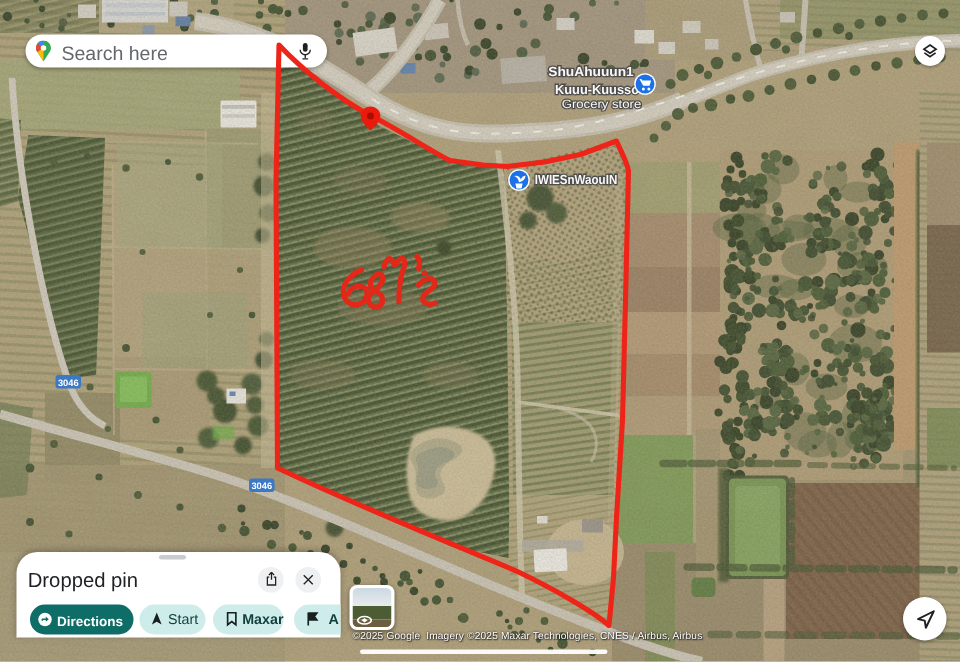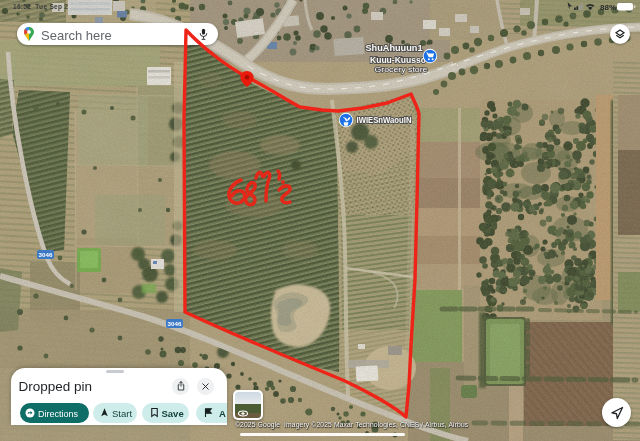--- a/index.html
+++ b/index.html
@@ -1026,37 +1026,20 @@
 </g>
 
 <g>
         <circle cx="346" cy="120" r="7.2" fill="#fff"></circle>
         <circle cx="346" cy="120" r="6.3" fill="#1c71e8"></circle>
 <path d="M346,121.5 q-0.4,-3 -3.2,-4.2 q3.4,-0.6 4.4,2.4 q0.8,-2.6 3.2,-2.6 q-0.4,3.2 -3.6,4.2z" fill="#fff"></path>
 <path d="M343.6,122.3 h4.8 l-0.7,3.4 h-3.4 z" fill="#fff"></path>
       </g>
 </svg>
 
-<div class="abs" style="left:0;top:0;width:640px;height:12px;">
-
-  <div class="abs" style="left:13px;top:2.5px;font-size:6.5px;font-weight:bold;color:#3a3d3e;letter-spacing:0.3px;">16:52&nbsp;&nbsp;Tue Sep 2</div>
-
-  <svg class="abs" style="left:564px;top:1px" width="72" height="11" viewBox="0 0 72 11">
-    <path d="M3.5,1 L8,5.2 L5.6,5.6 L5.2,8.6 Z" fill="#2a2d2e"></path>
-    <rect x="10" y="6.5" width="1.8" height="2.5" fill="#2a2d2e"></rect>
-        <rect x="12.4" y="5.3" width="1.8" height="3.7" fill="#2a2d2e"></rect>
-        <rect x="14.8" y="4" width="1.8" height="5" fill="#9a9a92"></rect>
-        <rect x="17.2" y="2.6" width="1.8" height="6.4" fill="#9a9a92"></rect>
-    <path d="M22,4.6 a6,6 0 0 1 8.4,0 l-1.4,1.5 a4,4 0 0 0 -5.6,0 z" fill="#2a2d2e"></path>
-    <path d="M24,6.8 a3.2,3.2 0 0 1 4.4,0 l-2.2,2.4 z" fill="#2a2d2e"></path>
-    <text x="36" y="8.5" font-size="8" font-weight="bold" fill="#2a2d2e" font-family="Liberation Sans,sans-serif">88%</text>
-    <rect x="53" y="2" width="16" height="7.5" rx="2.2" fill="#fff"></rect>
-    <rect x="69.8" y="4.2" width="1.6" height="3" rx="0.8" fill="#e8e6e2" opacity="0.8"></rect>
-  </svg>
-</div>
 
 <div class="abs" style="left:17px;top:23px;width:201px;height:22px;background:#fff;border-radius:11px;box-shadow:0 1px 3px rgba(0,0,0,0.35);"></div>
 
 <svg class="abs" style="left:24px;top:27px" width="10" height="14" viewBox="0 0 24 34">
   <path d="M12,0 C5.4,0 0,5.4 0,12 c0,2.5 0.8,4.8 2.1,6.7 L12,34 L21.9,18.7 C23.2,16.8 24,14.5 24,12 C24,5.4 18.6,0 12,0z" fill="#34a853"></path>
   <path d="M12,0 C8,0 4.4,2 2.2,5 L12,12 V0z" fill="#4285f4"></path>
   <path d="M2.2,5 C0.8,7 0,9.4 0,12 c0,2.5 0.8,4.8 2.1,6.7 L12,12 Z" fill="#ea4335"></path>
   <path d="M2.1,18.7 L12,34 l0,-22 z" fill="#fbbc04"></path>
   <circle cx="12" cy="12" r="4.5" fill="#fff"></circle>
 </svg>
@@ -1091,33 +1074,33 @@
   <div class="abs" style="left:186px;top:10px;width:16.5px;height:16.5px;border-radius:50%;background:#eef0f2;"></div>
   <svg class="abs" style="left:190.8px;top:14.8px" width="7" height="7" viewBox="0 0 14 14">
     <path d="M1,1 L13,13 M13,1 L1,13" stroke="#1f2124" stroke-width="1.8"></path>
   </svg>
 
   <div class="abs" style="left:9px;top:34.5px;width:69px;height:20px;border-radius:10px;background:#0e6d66;"></div>
   <svg class="abs" style="left:14px;top:39.5px" width="10" height="10" viewBox="0 0 20 20">
     <circle cx="10" cy="10" r="9" fill="#fff"></circle>
     <path d="M5.5,11.5 V9.5 Q5.5,8.5 6.5,8.5 H11 V6 L15,9.5 L11,13 V10.5 H7.5 V11.5 Z" fill="#0e6d66"></path>
   </svg>
-  <div class="abs" style="left:27px;top:40.5px;font-size:9px;font-weight:normal;color:#fff;">Directions</div>
+  <div class="abs" style="left:27px;top:40.5px;font-size:9px;font-weight:bold;color:#fff;">Directions</div>
 
   <div class="abs" style="left:82px;top:34.5px;width:44px;height:20px;border-radius:10px;background:#cdecea;"></div>
   <svg class="abs" style="left:88px;top:39px" width="11" height="11" viewBox="0 0 22 22">
     <path d="M11,2.5 L17.5,18.5 L11,15 L4.5,18.5 Z" fill="#17211f"></path>
   </svg>
   <div class="abs" style="left:101px;top:40px;font-size:9.5px;font-weight:normal;color:#123f3b;">Start</div>
 
   <div class="abs" style="left:131px;top:34.5px;width:47px;height:20px;border-radius:10px;background:#cdecea;"></div>
   <svg class="abs" style="left:137.5px;top:39px" width="11" height="11" viewBox="0 0 22 22">
     <path d="M5.5,3 H16.5 V19 L11,14.8 L5.5,19 Z" fill="none" stroke="#17211f" stroke-width="2.2"></path>
   </svg>
-  <div class="abs" style="left:150.5px;top:40px;font-size:9.5px;font-weight:bold;color:#123f3b;">Save</div>
+  <div class="abs" style="left:150.5px;top:40px;font-size:9.5px;font-weight:bold;color:#123f3b;">Maxar</div>
 
   <div class="abs" style="left:185px;top:34.5px;width:44px;height:20px;border-radius:10px;background:#cdecea;"></div>
   <svg class="abs" style="left:192px;top:39px" width="11" height="11" viewBox="0 0 22 22">
     <path d="M5,2.5 V20 M5,3.5 H16.5 L13,8 L16.5,12.5 H5" fill="#17211f" stroke="#17211f" stroke-width="2.2"></path>
   </svg>
   <div class="abs" style="left:208px;top:40px;font-size:9.5px;font-weight:bold;color:#123f3b;">A</div>
 </div>
 
 <div class="abs" style="left:233px;top:390px;width:30px;height:30px;border-radius:5px;background:#fff;box-shadow:0 1px 3px rgba(0,0,0,0.4);overflow:hidden;">
   <div class="abs" style="left:2px;top:2px;width:26px;height:26px;border-radius:3.5px;overflow:hidden;">

